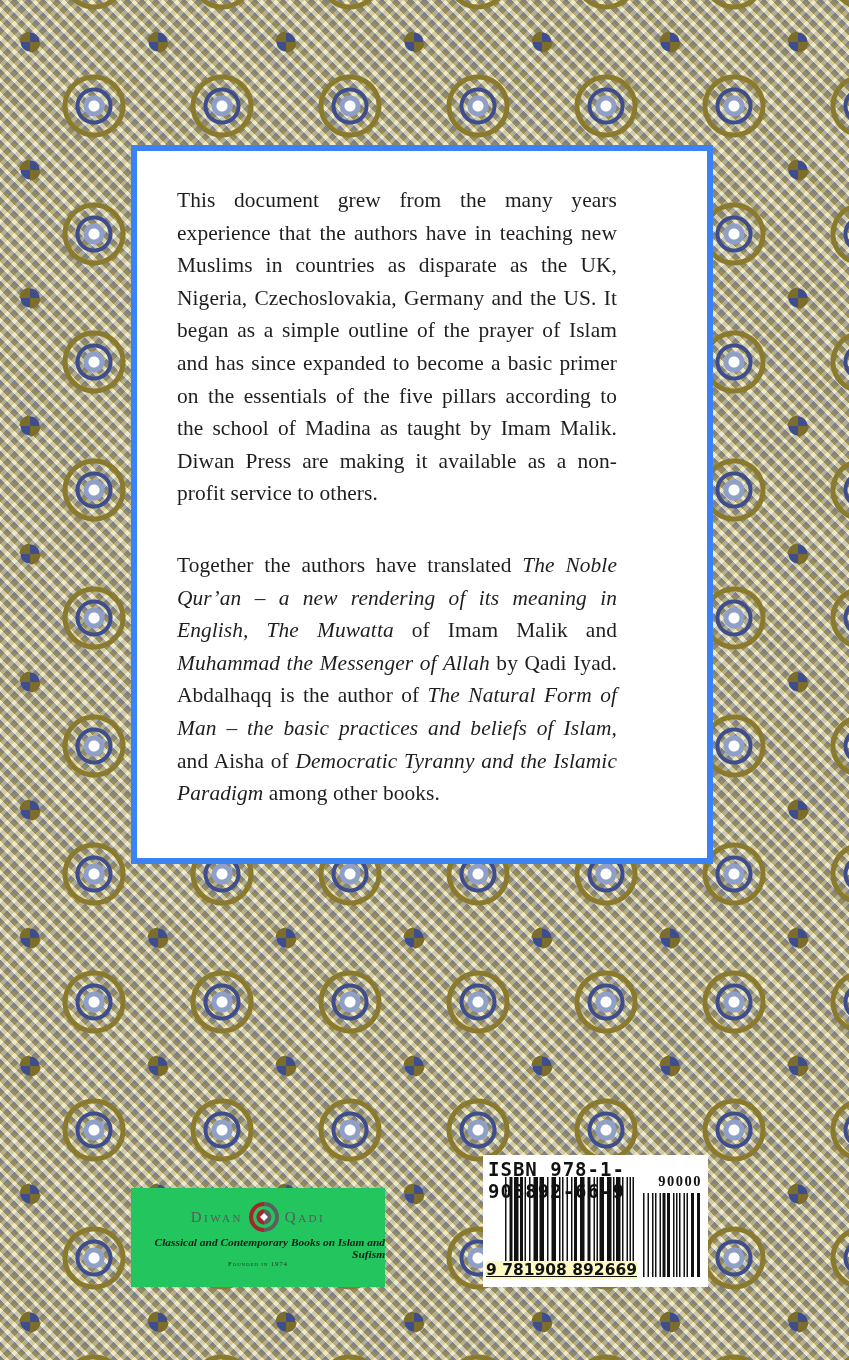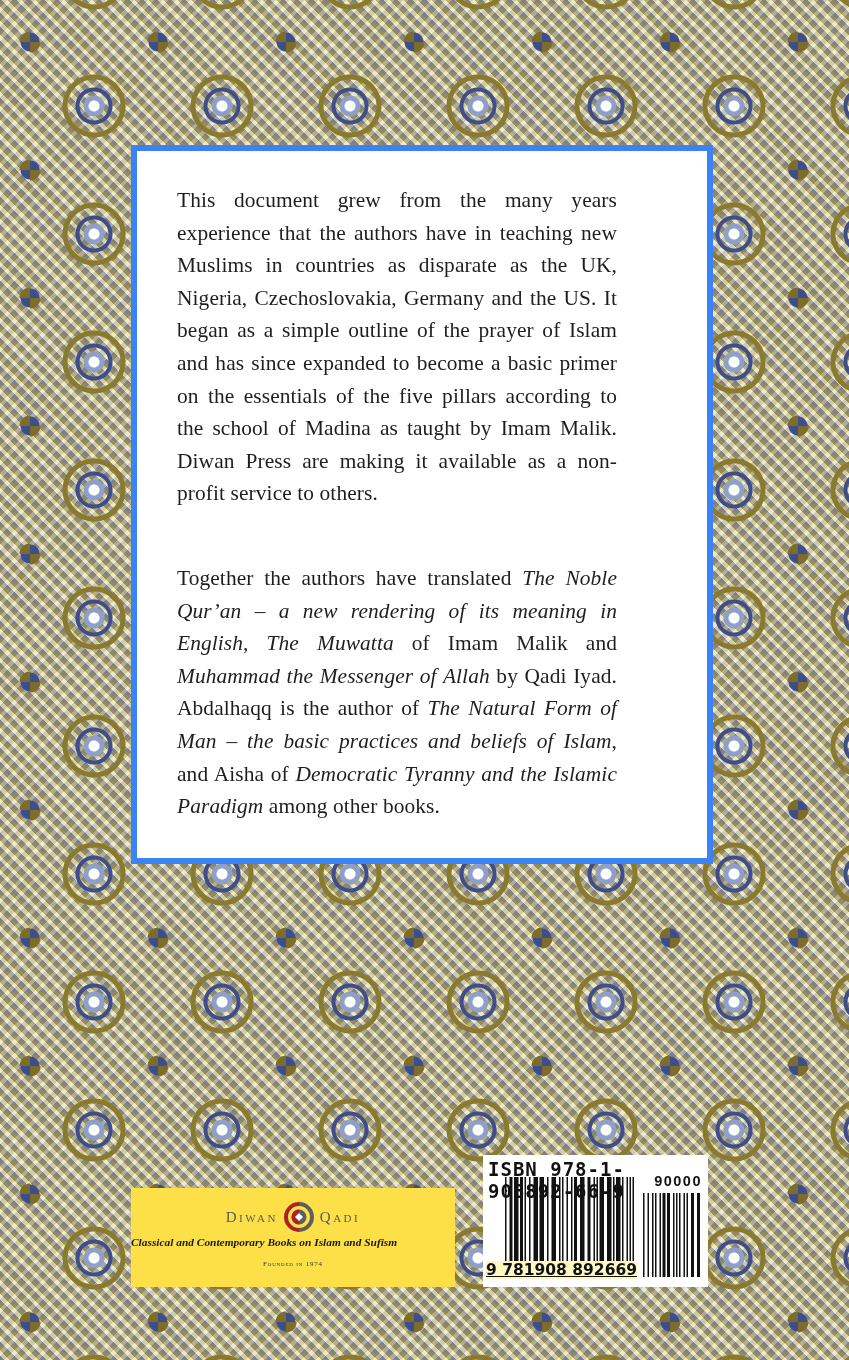--- a/index.html
+++ b/index.html
@@ -22,51 +22,51 @@
   .text-panel {
     position: absolute; left: 131px; top: 145px; width: 570px; height: 707px;
     background: #ffffff; border: 6px solid #3b82f6; box-sizing: content-box;
   }
   .text-panel-inner {
     position: absolute; left: 40px; top: 33px; width: 440px;
     font-size: 21.4px; line-height: 32.6px; color: #1e1e1e;
     text-align: justify; letter-spacing: 0.1px;
   }
   .text-panel-inner p { margin: 0; }
-  .text-panel-inner p + p { margin-top: 52px; }
+  .text-panel-inner p + p { margin-top: 39px; }
   .text-panel-inner i { font-style: italic; }
   .logo-box {
-    position: absolute; left: 131px; top: 1188px; width: 324px; height: 99px;
-    background: #fde047;
+    position: absolute; left: 131px; top: 1188px; width: 254px; height: 99px;
+    background: #22c55e;
   }
   .logo-row {
     position: absolute; left: 0; right: 0; top: 12px; height: 34px;
     display: flex; align-items: center; justify-content: center; gap: 6px;
     color: #5a5a5a; font-size: 15px; letter-spacing: 2.5px;
     font-variant: small-caps;
   }
   .logo-mark { width: 30px; height: 30px; }
   .tagline {
-    position: absolute; left: 0; right: 0; top: 48px; text-align: left;
+    position: absolute; left: 0; right: 0; top: 48px; text-align: right;
     font-size: 11.4px; font-style: italic; font-weight: bold; color: #1a1a1a;
   }
   .founded {
     position: absolute; left: 0; right: 0; top: 72px; text-align: center;
     font-size: 7px; letter-spacing: 0.8px; color: #333; font-variant: small-caps;
   }
   .barcode-box {
     position: absolute; left: 483px; top: 1155px; width: 225px; height: 132px;
     background: #ffffff;
   }
   .isbn-text {
     position: absolute; left: 5px; top: 3px; font-family: "DejaVu Sans Mono", monospace;
     font-size: 19px; font-weight: bold; letter-spacing: 1px; color: #111;
   }
   .price-text {
-    position: absolute; right: 6px; top: 18px; font-family: Liberation Sans, sans-serif;
+    position: absolute; right: 6px; top: 18px; font-family: Liberation Serif, serif;
     font-size: 14.5px; font-weight: bold; letter-spacing: 1.5px; color: #111;
   }
   .main-bars { position: absolute; left: 22px; top: 22px; width: 132px; height: 100px; }
   .addon-bars { position: absolute; left: 160px; top: 38px; width: 58px; height: 84px; }
   .ean-text {
     position: absolute; left: 3px; top: 106px; font-family: "DejaVu Sans", sans-serif;
     font-size: 15.5px; font-weight: bold; color: #111; background: transparent;
     white-space: pre;
   }
   .ean-text span { background: #fef9c3; text-decoration: underline; }

